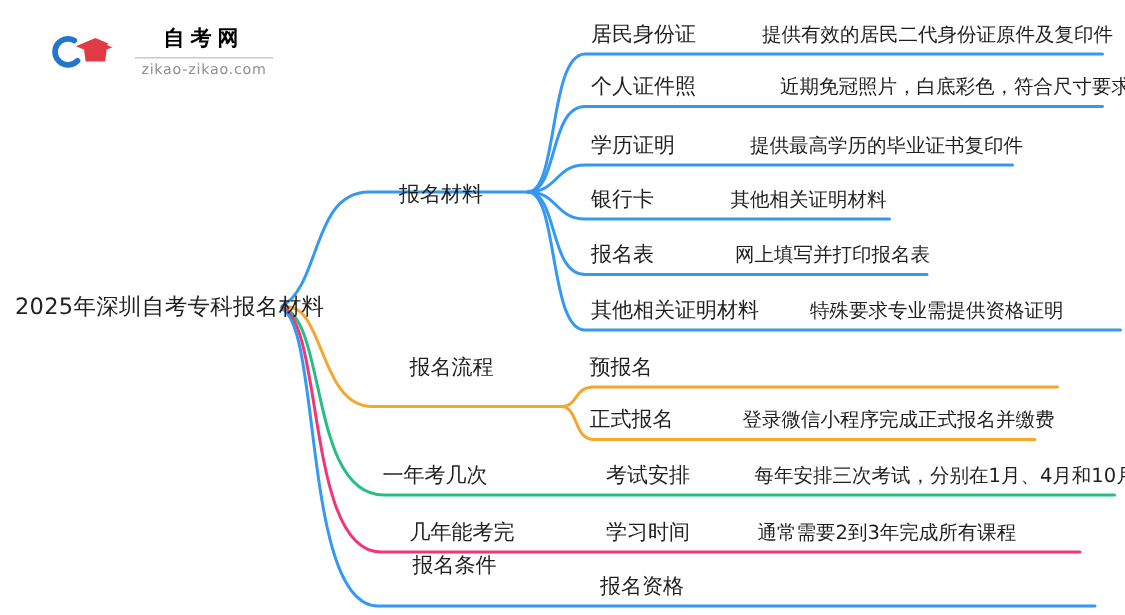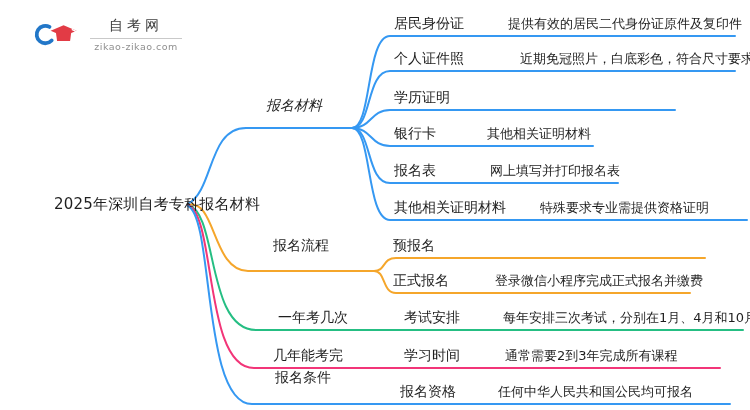--- a/index.html
+++ b/index.html
@@ -19,21 +19,21 @@
   .node { position:absolute; white-space:nowrap; line-height:1.25; }
   .root-label { font-size:15px; font-weight:500; letter-spacing:0.2px; }
   .branch-label { font-size:14px; }
   .kw   { font-size:14px; }
   .desc { font-size:13px; }
 
   
   .logo { position:absolute; left:30px; top:10px; display:flex; align-items:center; gap:8px; }
   .logo-icon { width:52px; height:48px; }
   .logo-text { display:flex; flex-direction:column; align-items:center; }
-  .site-name { font-size:14px; font-weight:normal; letter-spacing:4px; color:#404040; }
+  .site-name { font-size:14px; font-weight:bold; letter-spacing:4px; color:#000000; }
   .logo-divider { width:92px; height:1px; background:#c9c9c9; margin:3px 0 2px 0; }
   .site-domain { font-size:9.5px; color:#8f8f8f; letter-spacing:0.5px; }
 </style>
 </head>
 <body>
 
 <div class="canvas">
 
   <svg class="connectors" viewBox="0 0 750 410">
 
@@ -73,35 +73,36 @@
       <polygon points="48,24 76,24 74,39 50,39" fill="#e23b45"></polygon>
       <polyline points="78,18 85,21 81,26" fill="none" stroke="#ffffff" stroke-width="2.5" stroke-linecap="round" stroke-linejoin="round"></polyline>
     </svg>
     <div class="logo-text">
       <span class="site-name">自考网</span>
       <span class="logo-divider"></span>
       <span class="site-domain">zikao-zikao.com</span>
     </div>
   </div>
 
-  <div class="node root-label" style="left:10px; top:195px;margin-left:44px;">2025年深圳自考专科报名材料</div>
+  <div class="node root-label" style="left:10px; top:195px;">2025年深圳自考专科报名材料</div>
 
-  <div class="node branch-label" style="left:266px; top:97px;font-style:italic;">报名材料</div>
+  <div class="node branch-label" style="left:266px; top:122px;">报名材料</div>
   <div class="node branch-label" style="left:273px; top:237px;">报名流程</div>
-  <div class="node branch-label" style="left:278px; top:309px;">一年考几次</div>
+  <div class="node branch-label" style="left:255px; top:309px;">一年考几次</div>
   <div class="node branch-label" style="left:273px; top:347px;">几年能考完</div>
   <div class="node branch-label" style="left:275px; top:369px;">报名条件</div>
 
   <div class="node kw" style="left:394px; top:15px;">居民身份证</div>
   <div class="node desc" style="left:508px; top:16px;">提供有效的居民二代身份证原件及复印件</div>
 
   <div class="node kw" style="left:394px; top:50px;">个人证件照</div>
   <div class="node desc" style="left:510px; top:51px;margin-left:10px;">近期免冠照片，白底彩色，符合尺寸要求</div>
 
   <div class="node kw" style="left:394px; top:89px;">学历证明</div>
+  <div class="node desc" style="left:500px; top:90px;">提供最高学历的毕业证书复印件</div>
 
   <div class="node kw" style="left:394px; top:125px;">银行卡</div>
   <div class="node desc" style="left:487px; top:126px;">其他相关证明材料</div>
 
   <div class="node kw" style="left:394px; top:162px;">报名表</div>
   <div class="node kw" style="left:394px; top:199px;">其他相关证明材料</div>
 
   <div class="node desc" style="left:490px; top:163px;">网上填写并打印报名表</div>
   <div class="node desc" style="left:540px; top:200px;">特殊要求专业需提供资格证明</div>
 
@@ -110,15 +111,14 @@
   <div class="node kw" style="left:393px; top:272px;">正式报名</div>
   <div class="node desc" style="left:495px; top:273px;">登录微信小程序完成正式报名并缴费</div>
 
   <div class="node kw" style="left:404px; top:309px;">考试安排</div>
   <div class="node desc" style="left:503px; top:310px;">每年安排三次考试，分别在1月、4月和10月</div>
 
   <div class="node kw" style="left:404px; top:347px;">学习时间</div>
   <div class="node desc" style="left:505px; top:348px;">通常需要2到3年完成所有课程</div>
 
   <div class="node kw" style="left:400px; top:383px;">报名资格</div>
-  <div class="node desc" style="left:498px; top:384px;">任何中华人民共和国公民均可报名</div>
 
 </div>
 
 </body></html>

